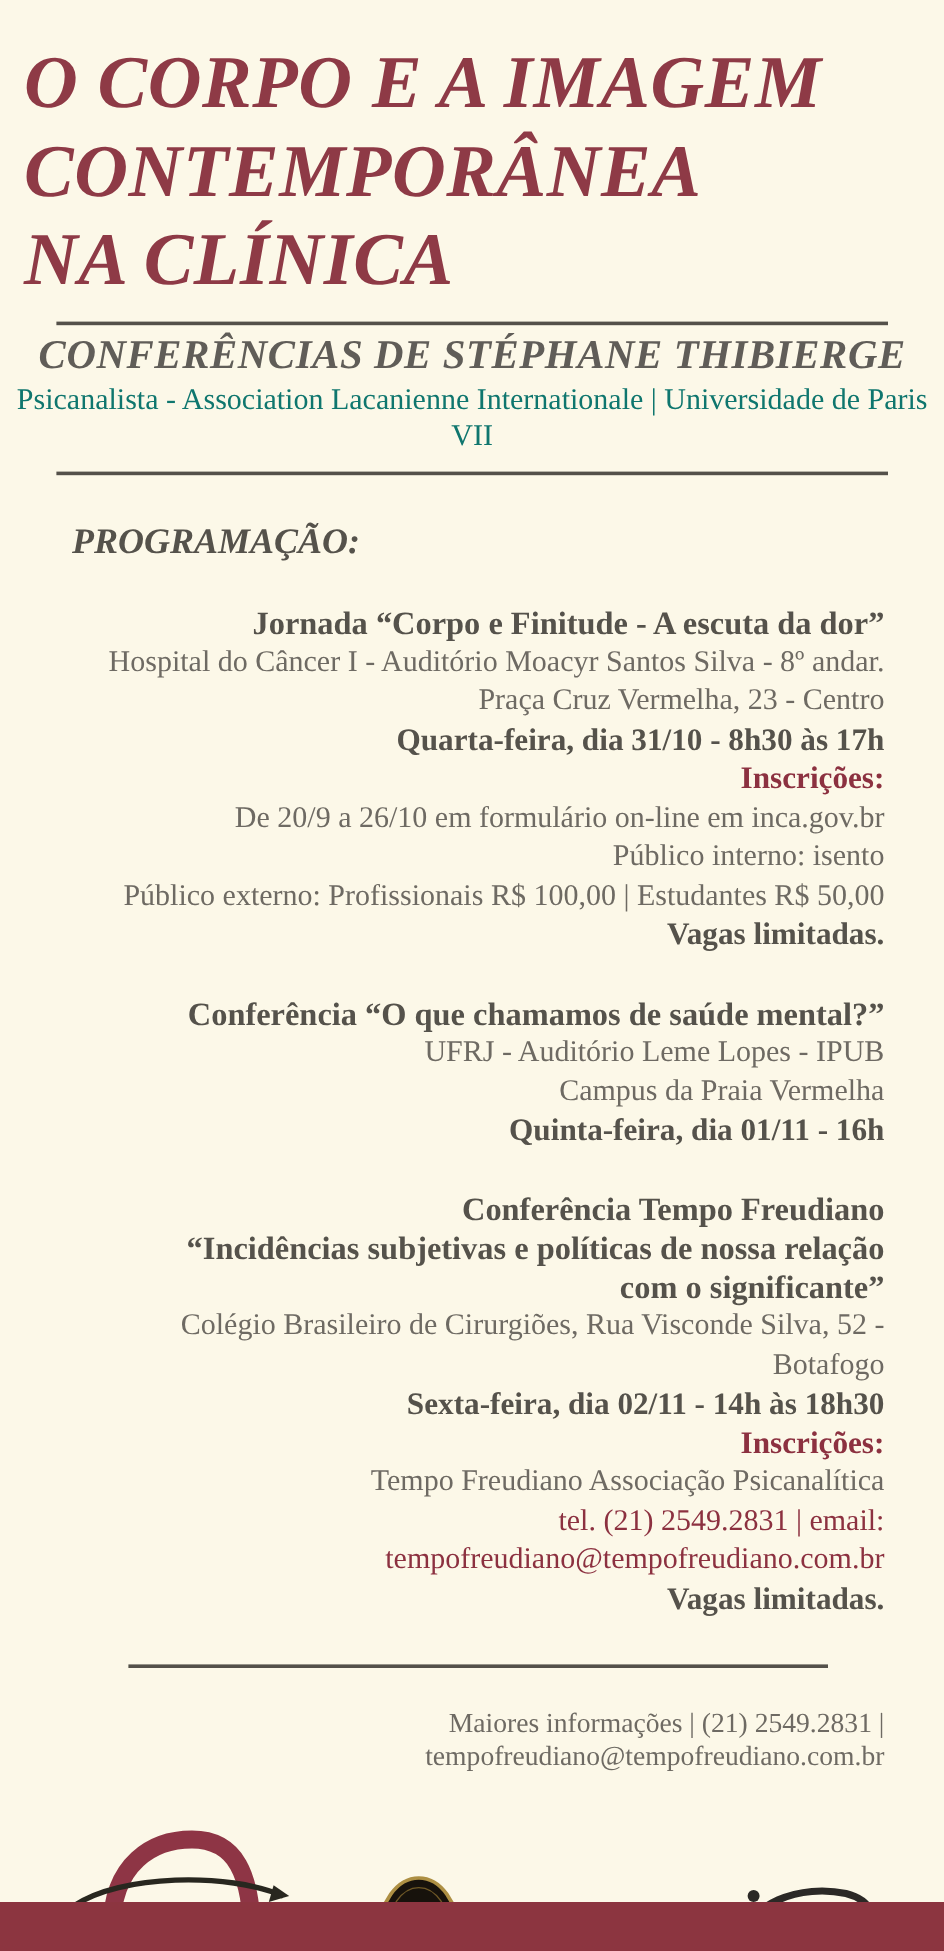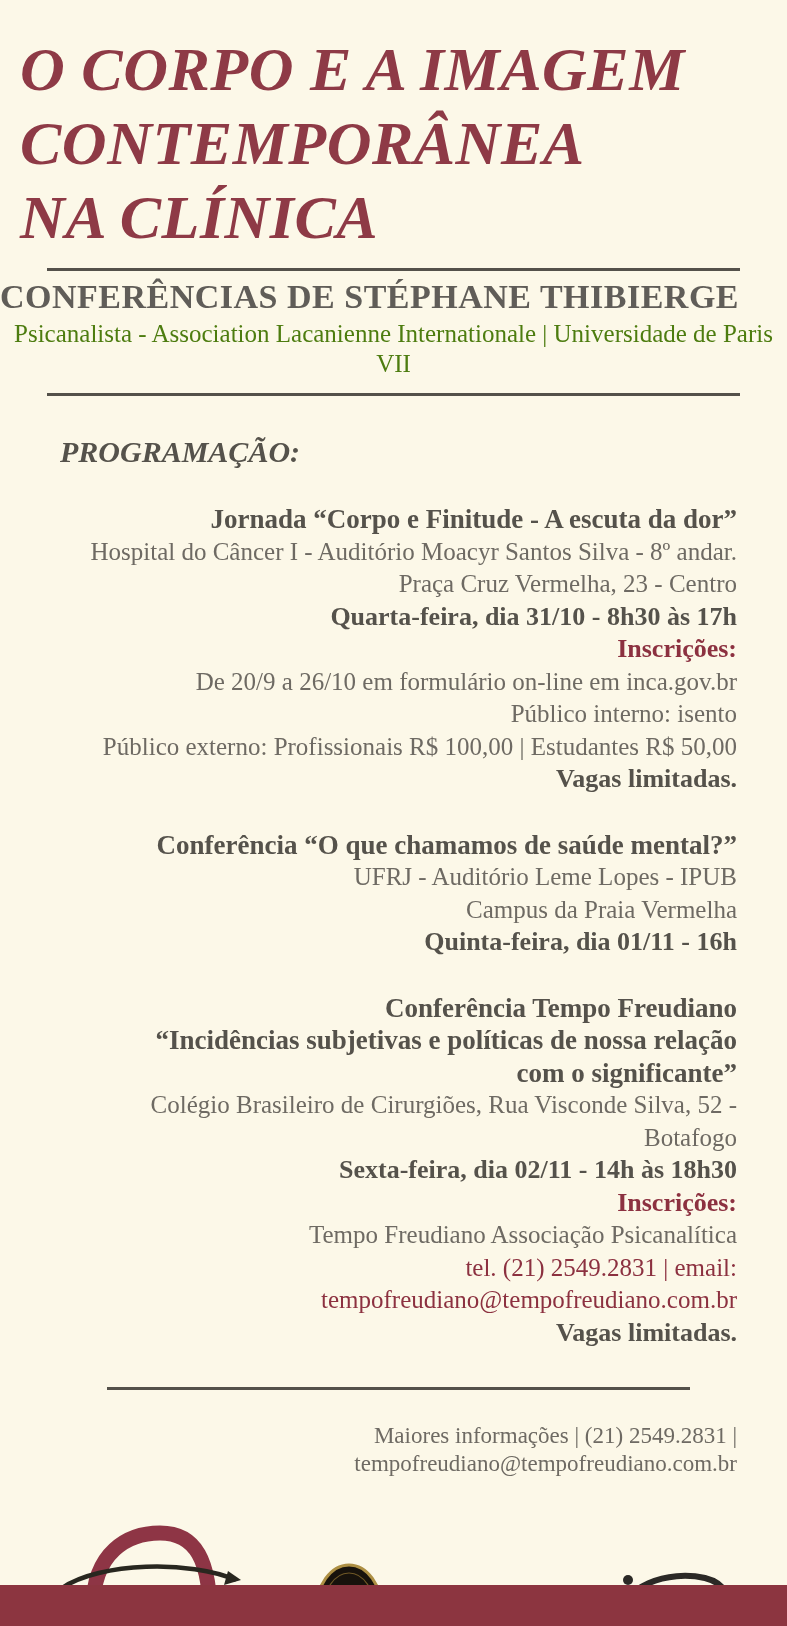--- a/index.html
+++ b/index.html
@@ -16,29 +16,30 @@
     font-style:italic; font-weight:bold;
     font-size:62px; line-height:74px;
     color:#8e3a46; letter-spacing:0.5px;
   }
   .rule {
     border:none; border-top:3px solid #54514a;
     margin:14px 47px 0;
   }
   .subtitle {
     margin:6px 0 0;
-    font-weight:bold;
+    text-align:center;
+    font-style:italic; font-weight:bold;
     font-size:34px; line-height:40px;
     color:#605d58; letter-spacing:0.5px;
   }
   .credentials {
     margin:2px 0 0;
     text-align:center;
     font-size:25px; line-height:30px;
-    color:#4d7c0f;
+    color:#0f766e;
   }
   .content { padding:0 50px 0 60px; }
   .program-heading {
     margin:38px 0 0;
     font-style:italic; font-weight:bold;
     font-size:30px; line-height:36px;
     color:#55524b;
   }
   .event { margin-top:33px;text-align:right; }
   .event p { margin:0; font-size:25px; line-height:32.5px; color:#6e6a63; }

